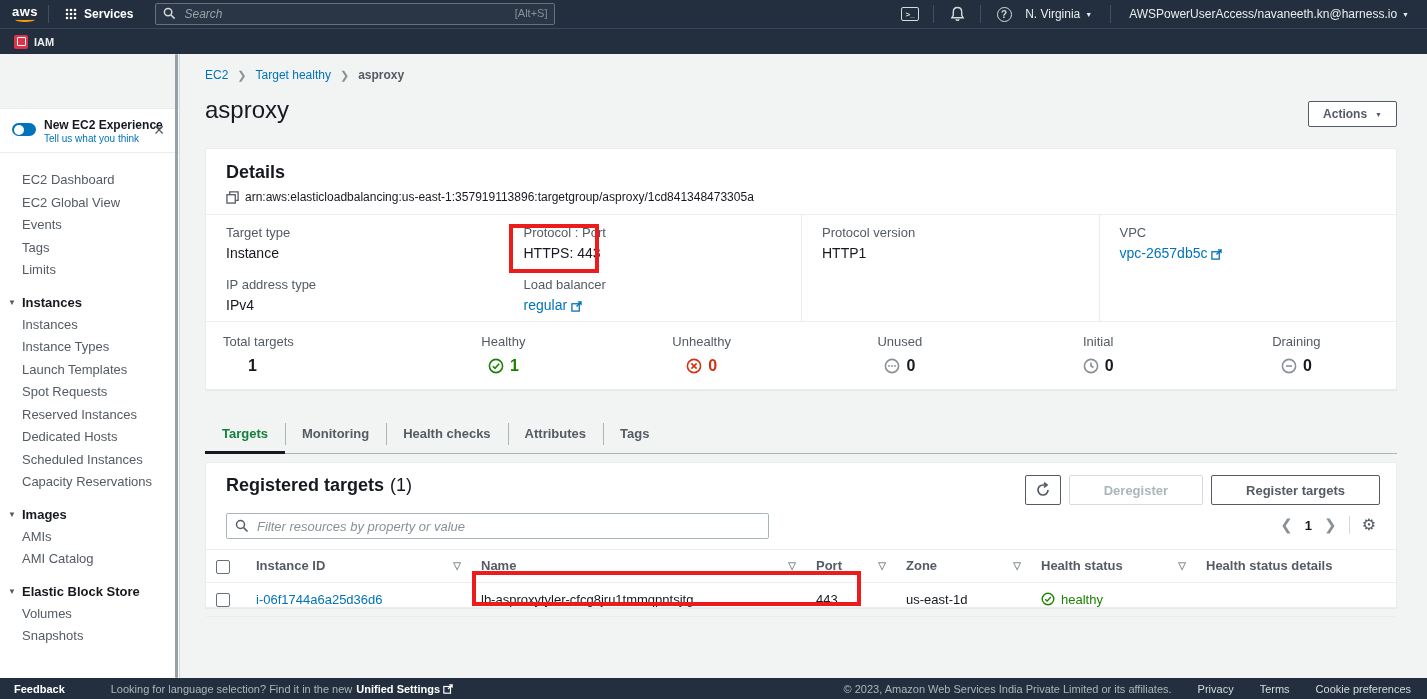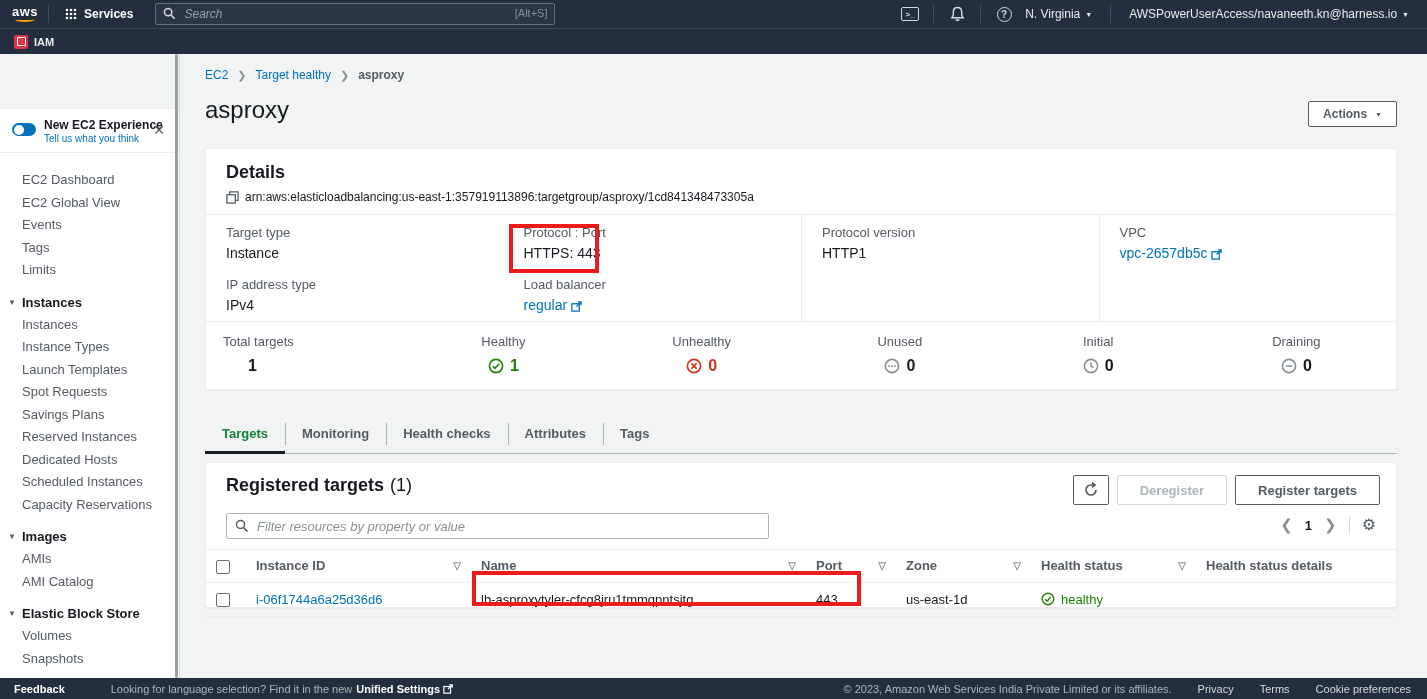--- a/index.html
+++ b/index.html
@@ -89,21 +89,21 @@
   .tab { position:relative; padding:11px 17px 0 17px; font-size:13px; font-weight:bold; color:#545b64; cursor:pointer; height:39px; }
   .tab:not(:first-child)::before { content:""; position:absolute; left:0; top:8px; height:22px; border-left:1px solid #aab7b8; }
   .tab.active { color:#15803d; border-bottom:3px solid #16191f; }
 
   
   .rt-card { top:408px; height:146px; }
   .rt-hd { display:flex; align-items:flex-start; padding:12px 16px 0 20px; }
   .rt-title { font-size:18px; font-weight:bold; color:#16191f; }
   .rt-count { font-size:18px; font-weight:400; color:#16191f; margin-left:6px; }
   .rt-actions { margin-left:auto; display:flex; gap:8px; }
-  .btn { height:30px; background:#fff; border:1px solid #545b64; border-radius:2px; color:#545b64; font-size:13px; font-weight:bold; padding:0 22px; cursor:pointer; font-family:"Liberation Sans",sans-serif; }
+  .btn { height:30px; background:#fff; border:1px solid #545b64; border-radius:2px; color:#545b64; font-size:13px; font-weight:bold; padding:0 34px; cursor:pointer; font-family:"Liberation Sans",sans-serif; }
   .btn.icon-btn { width:36px; padding:0; display:flex; align-items:center; justify-content:center; }
   .btn.disabled { border-color:#d5dbdb; color:#aab7b8; cursor:default; }
   .filter-row { position:relative; margin:8px 20px 0 20px; height:26px; }
   .filter-box { position:relative; width:543px; height:26px; }
   .filter-box input { width:100%; height:100%; border:1px solid #aab7b8; border-radius:2px; font-size:13px; padding:0 8px 0 30px; color:#16191f; font-family:"Liberation Sans",sans-serif; background:#fff; }
   .filter-box input::placeholder { color:#879196; font-style:italic; }
   .filter-box .mag { position:absolute; left:9px; top:6px; }
   .pager { position:absolute; right:0; top:3px; display:flex; align-items:center; gap:12px; }
   .pg-arrow { color:#879196; font-size:15px; cursor:pointer; line-height:18px; }
   .pg-num { color:#16191f; font-size:13px; font-weight:bold; cursor:pointer; }
@@ -220,21 +220,20 @@
       <div class="item">EC2 Global View</div>
       <div class="item">Events</div>
       <div class="item">Tags</div>
       <div class="item">Limits</div>
 
       <div class="hdr"><span class="tri">▼</span><span>Instances</span></div>
       <div class="item">Instances</div>
       <div class="item">Instance Types</div>
       <div class="item">Launch Templates</div>
       <div class="item">Spot Requests</div>
-      <div class="item">Savings Plans</div>
       <div class="item">Reserved Instances</div>
       <div class="item">Dedicated Hosts</div>
       <div class="item">Scheduled Instances</div>
       <div class="item">Capacity Reservations</div>
 
       <div class="hdr"><span class="tri">▼</span><span>Images</span></div>
       <div class="item">AMIs</div>
       <div class="item">AMI Catalog</div>
 
       <div class="hdr"><span class="tri">▼</span><span>Elastic Block Store</span></div>

